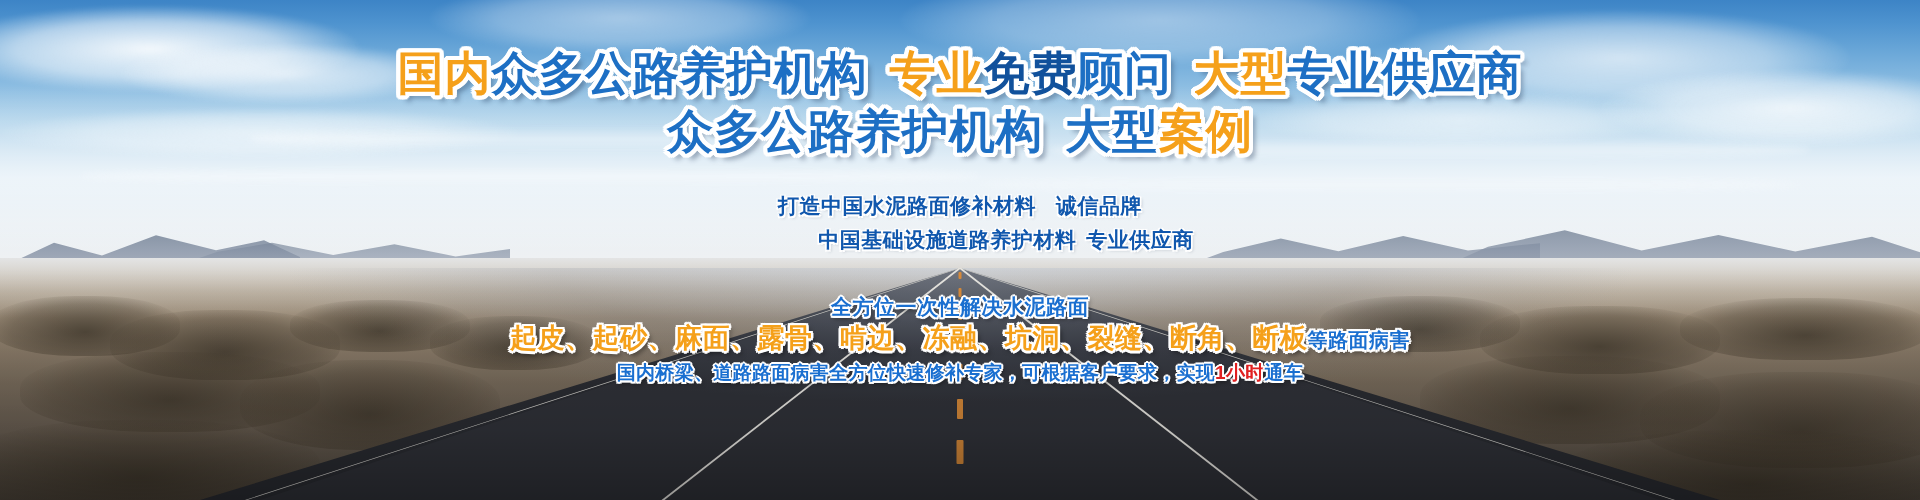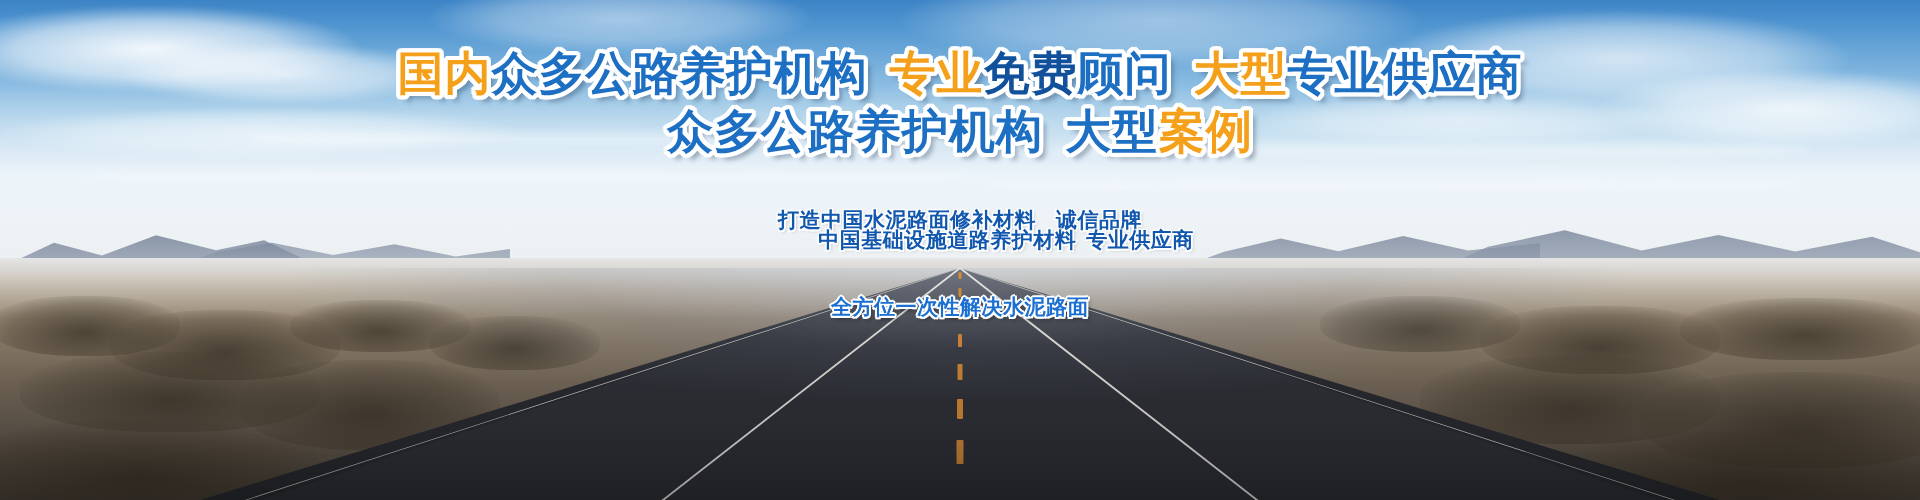--- a/index.html
+++ b/index.html
@@ -279,26 +279,32 @@
   </div>
 
   <div class="txt h1 center" style="top:50px;">
     <span class="o">国内</span><span class="b">众多公路养护机构</span><span class="sp"></span><span class="o">专业</span><span class="b2">免费</span><span class="b">顾问</span><span class="sp"></span><span class="o">大型</span><span class="b">专业供应商</span>
   </div>
 
   <div class="txt h1 center" style="top:108px;">
     <span class="b">众多公路养护机构</span><span class="sp"></span><span class="b">大型</span><span class="o">案例</span>
   </div>
 
-  <div class="txt sub center" style="top:206px;font-family:Liberation Mono, monospace;">
+  <div class="txt sub center" style="top:192px;font-family:Liberation Mono, monospace;">
     <span>打造中国水泥路面修补材料</span><span class="gap"></span><span>诚信品牌</span>
   </div>
   <div class="txt sub center" style="top:226px;margin-left:46px;">
     <span>中国基础设施道路养护材料</span><span class="gap" style="width:10px;"></span><span>专业供应商</span>
   </div>
 
   <div class="txt b-small center" style="top:293px;">
     <span>全方位一次性解决水泥路面</span>
   </div>
 
-
+  <div class="txt b-big center" style="top:320px;">
+    <span class="o">起皮、起砂、麻面、露骨、啃边、冻融、坑洞、裂缝、断角、断板</span><span class="tail">等路面病害</span>
+  </div>
+
+  <div class="txt b-line3 center" style="top:360px;">
+    <span>国内桥梁、道路路面病害全方位快速修补专家，可根据客户要求，实现</span><span class="red">1小时</span><span>通车</span>
+  </div>
 
 </div>
 
 </body></html>

